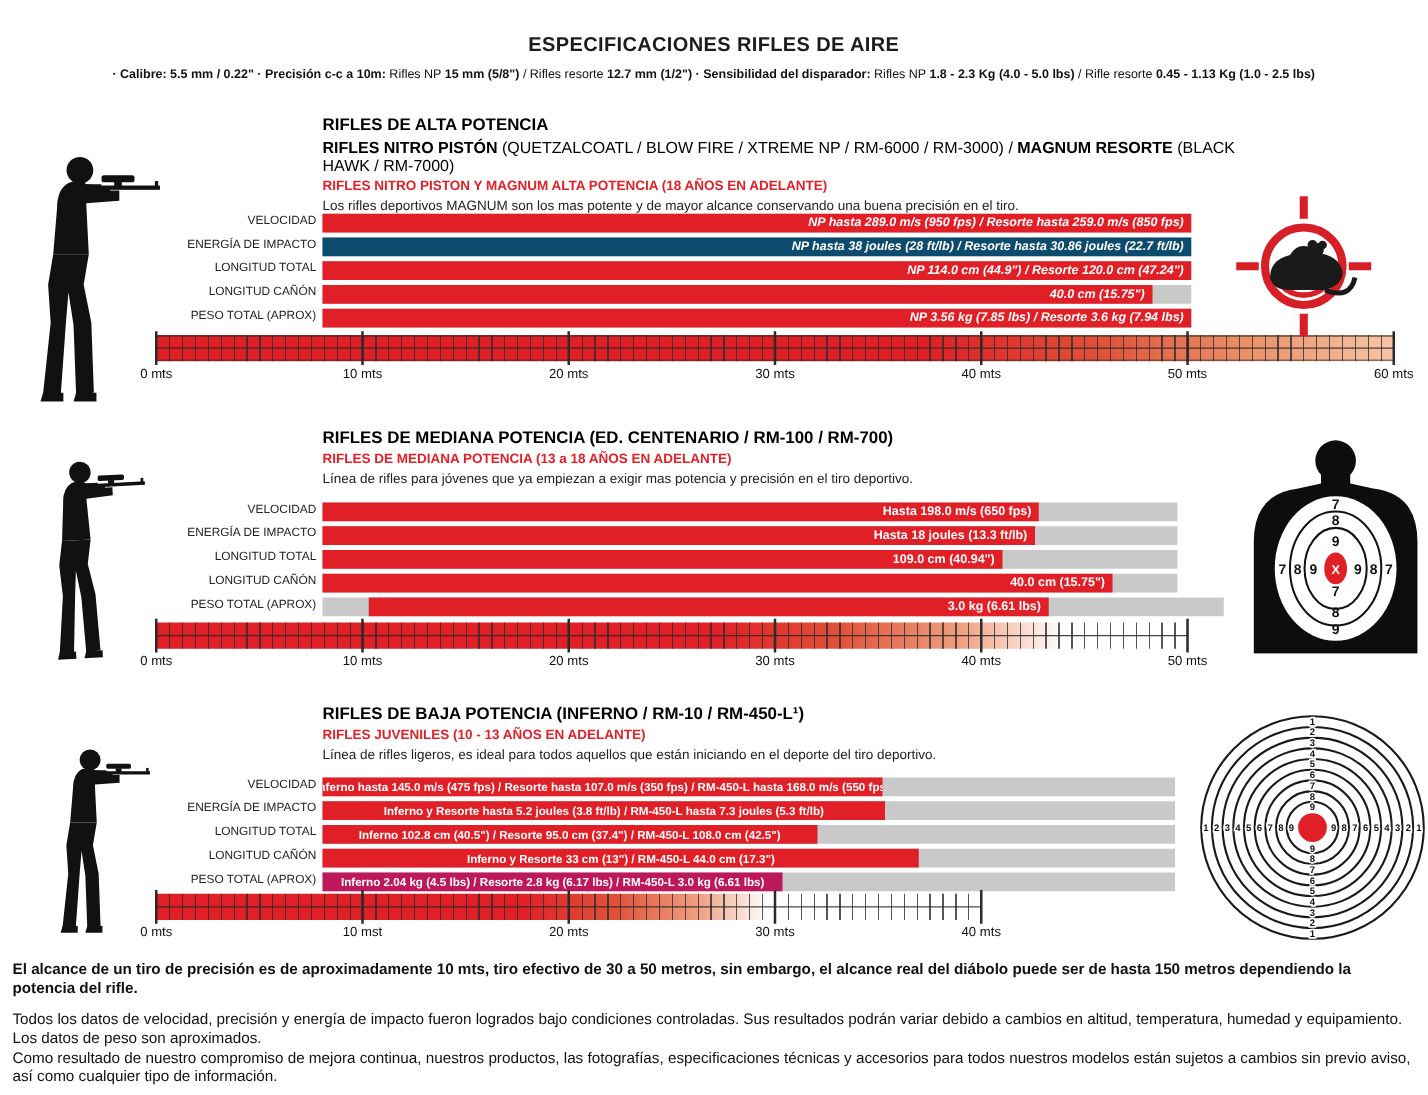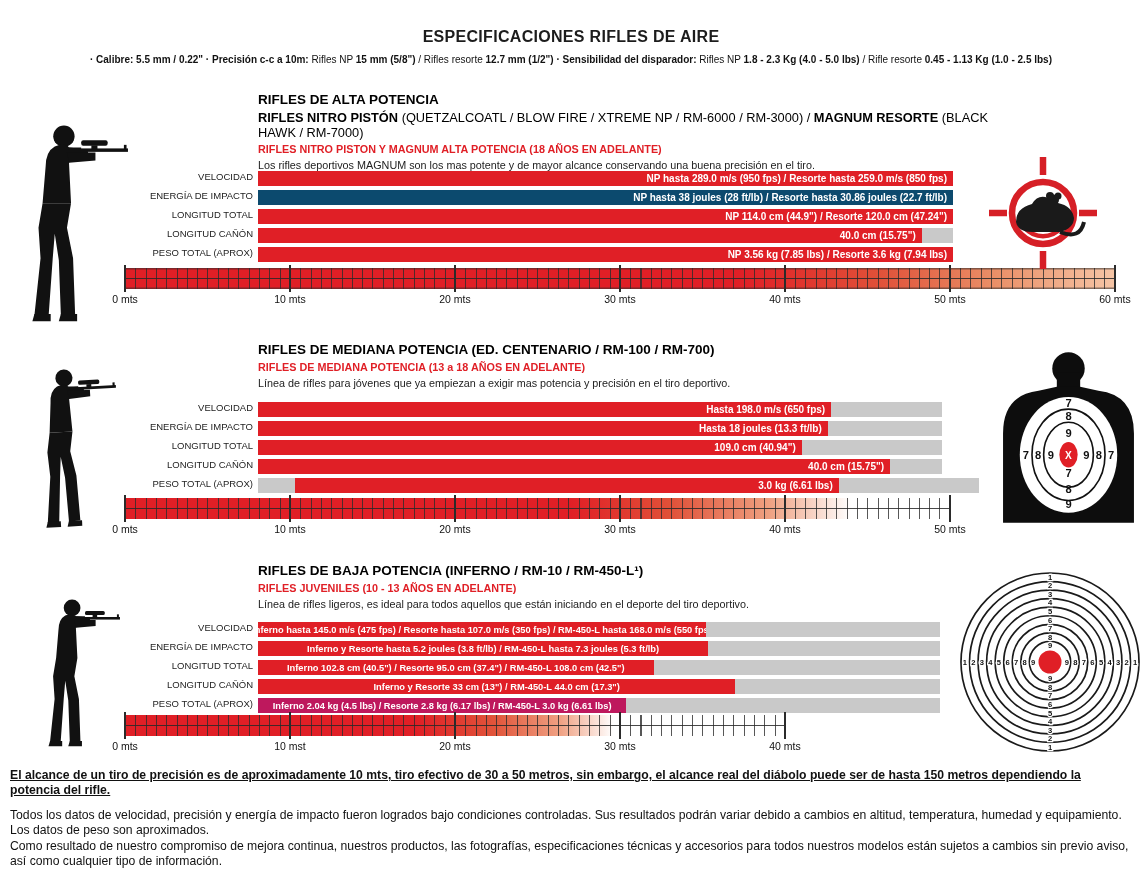--- a/index.html
+++ b/index.html
@@ -21,21 +21,21 @@
   .sec-age{font-size:10.8px;font-weight:bold;margin-top:3px;}
   .sec-desc{font-size:10.8px;color:#222;margin-top:3px;line-height:1.32;}
   
   .rows{position:absolute;left:125px;}
   .sec1 .rows{top:79px;}
   .sec2 .rows{top:60px;}
   .sec3 .rows{top:59px;}
   .row{display:flex;height:15px;margin-bottom:4px;}
   .row-label{width:128px;text-align:right;font-size:9.5px;color:#222;padding-right:5px;flex:none;}
   .row-track{position:relative;height:15px;background:#c9c9c9;flex:none;}
-  .sec1 .row-track{width:695px;}
+  .sec1 .row-track{width:695px;font-style:italic;}
   .sec2 .row-track{width:684px;}
   .sec3 .row-track{width:682px;}
   .row-fill{height:15px;display:flex;align-items:center;justify-content:flex-end;
             color:#fff;font-weight:bold;font-size:10px;white-space:nowrap;overflow:hidden;}
   .row-fill span{padding:0 6px;}
   .sec3 .row-fill{justify-content:center;font-size:9.3px;}
   
   .ruler{position:absolute;left:125px;height:21px;}
   .sec1 .ruler{top:176px;width:990px;box-shadow:inset 0 1.5px 0 rgba(45,45,45,.55),inset 0 -1.5px 0 rgba(45,45,45,.55);}
   .sec2 .ruler{top:156px;width:825px;}
@@ -49,21 +49,21 @@
   .shooter{position:absolute;}
   .sec1 .shooter{left:8px;top:12px;width:122px;height:222px;}
   .sec2 .shooter{left:22px;top:10px;width:98px;height:178px;}
   .sec3 .shooter{left:28px;top:16px;width:96px;height:172px;}
   .right-icon{position:absolute;}
   .sec1 .right-icon{left:988px;top:64px;width:110px;height:114px;}
   .sec2 .right-icon{left:1000px;top:6px;width:137px;height:175px;}
   .sec3 .right-icon{left:958px;top:5px;width:184px;height:188px;}
   
   .footer{position:absolute;left:10px;top:768px;width:1122px;font-size:12.2px;line-height:1.27;color:#111;}
-  .footer .p1{font-weight:bold;margin:0 0 9px 0;text-decoration:underline;}
+  .footer .p1{font-weight:bold;margin:0 0 9px 0;}
   .footer .p2{margin:0;}
   .footer .p3{margin:0;}
   svg text{font-family:"Liberation Sans",sans-serif;}
 </style>
 </head>
 <body>
 
 <div class="page">
 
   <div class="hdr-title">ESPECIFICACIONES RIFLES DE AIRE</div>

